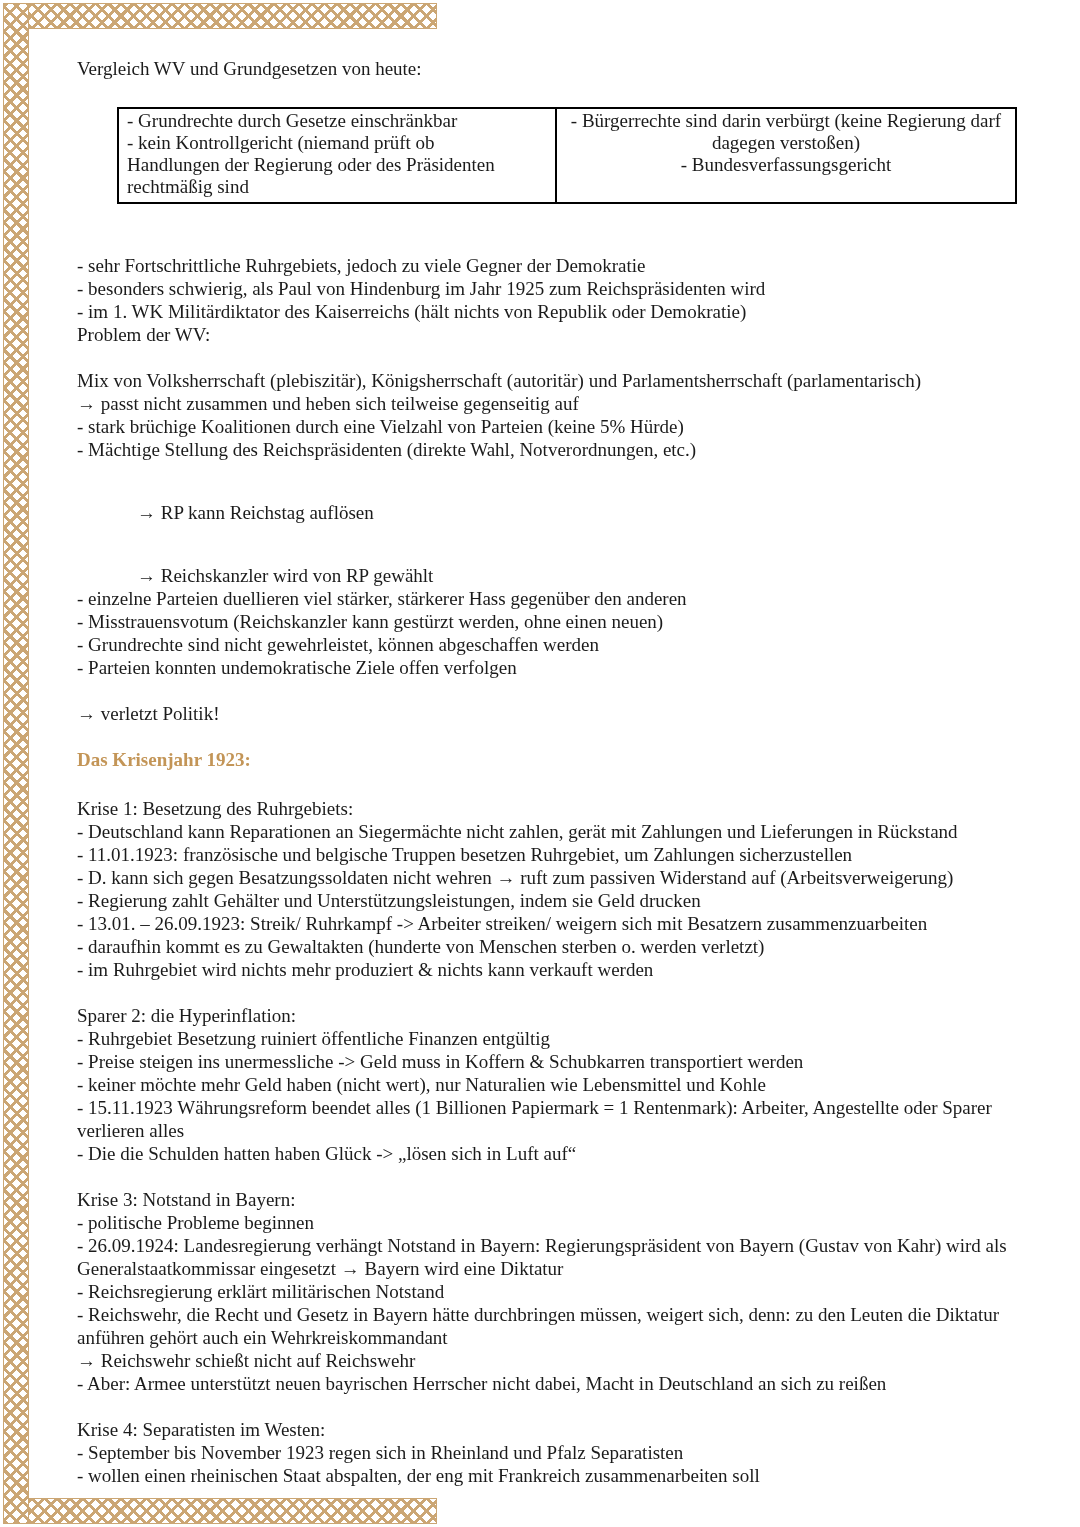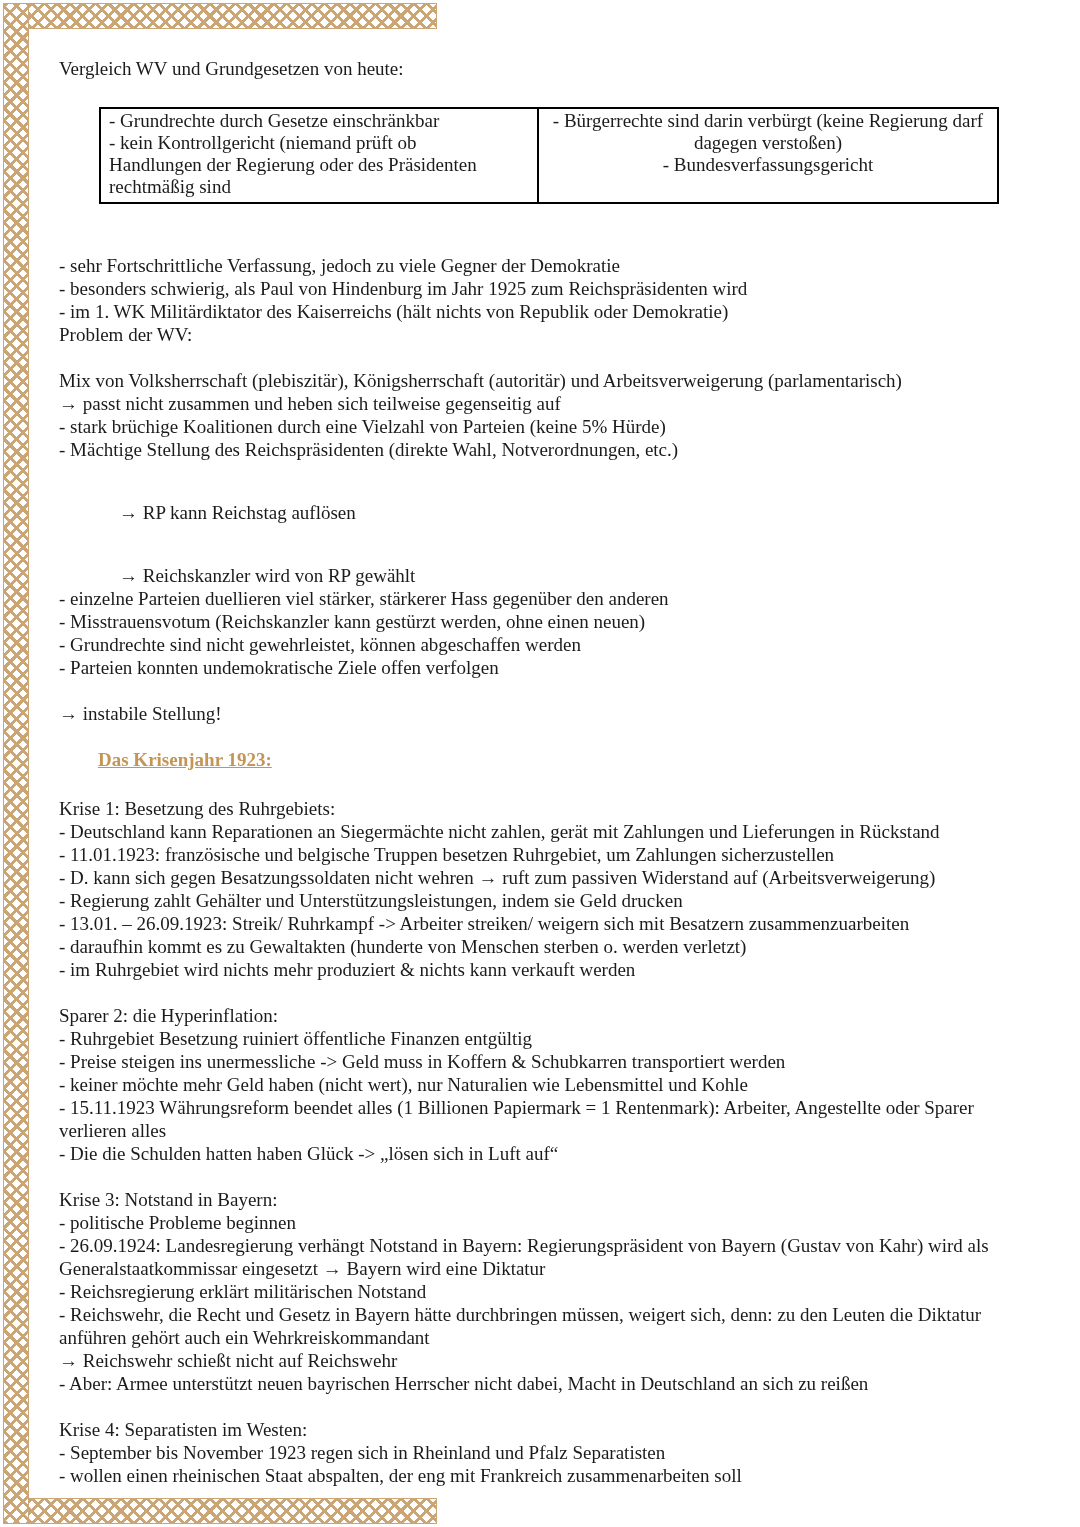--- a/index.html
+++ b/index.html
@@ -33,21 +33,21 @@
       repeating-linear-gradient(45deg,  var(--border-pattern-color, #cba674) 0 3px, transparent 3px 9px),
       repeating-linear-gradient(135deg, var(--border-pattern-color, #cba674) 0 3px, transparent 3px 9px);
     border: 1px solid var(--border-pattern-color, #cba674);
   }
   .deco-left   { left: 3px;  top: 3px;    width: 26px;  height: 1521px; }
   .deco-top    { left: 28px; top: 3px;    width: 409px; height: 26px; }
   .deco-bottom { left: 28px; top: 1498px; width: 409px; height: 26px; }
 
   .content {
     position: absolute;
-    left: 59px;
+    left: 77px;
     top: 57px;
     width: 955px;
     font-size: 19px;
     line-height: 23px;
   }
   .ln { min-height: 23px; }
   .indent { padding-left: 60px; margin-top: 40px; }
   .title-line { margin-bottom: 27px; }
 
   table.cmp {
@@ -65,23 +65,21 @@
     line-height: 22px;
     white-space: pre-line;
   }
   td.cell-left  { width: 438px; margin-top: 6px; }
   td.cell-right { width: 460px; text-align: center; }
 
   .block { margin-bottom: 23px; }
   .heading {
     color: var(--accent-color, #C39557);
     font-weight: bold;
-    text-decoration: underline;
     margin-bottom: 26px;
-    margin-left: 39px;
   }
 </style>
 </head>
 <body>
 
 <div class="page">
 
   <div class="deco deco-left"></div>
   <div class="deco deco-top"></div>
   <div class="deco deco-bottom"></div>
@@ -98,41 +96,41 @@
 Handlungen der Regierung oder des Präsidenten
 rechtmäßig sind</td>
         <td class="cell-right">- Bürgerrechte sind darin verbürgt (keine Regierung darf
 dagegen verstoßen)
 - Bundesverfassungsgericht</td>
       </tr>
     </tbody>
       </table>
 
     <div class="block">
-      <div class="ln">- sehr Fortschrittliche Verfassung, jedoch zu viele Gegner der Demokratie</div>
+      <div class="ln">- sehr Fortschrittliche Ruhrgebiets, jedoch zu viele Gegner der Demokratie</div>
       <div class="ln">- besonders schwierig, als Paul von Hindenburg im Jahr 1925 zum Reichspräsidenten wird</div>
       <div class="ln">- im 1. WK Militärdiktator des Kaiserreichs (hält nichts von Republik oder Demokratie)</div>
       <div class="ln">Problem der WV:</div>
     </div>
 
     <div class="block">
-      <div class="ln">Mix von Volksherrschaft (plebiszitär), Königsherrschaft (autoritär) und Arbeitsverweigerung (parlamentarisch)</div>
+      <div class="ln">Mix von Volksherrschaft (plebiszitär), Königsherrschaft (autoritär) und Parlamentsherrschaft (parlamentarisch)</div>
       <div class="ln">→ passt nicht zusammen und heben sich teilweise gegenseitig auf</div>
       <div class="ln">- stark brüchige Koalitionen durch eine Vielzahl von Parteien (keine 5% Hürde)</div>
       <div class="ln">- Mächtige Stellung des Reichspräsidenten (direkte Wahl, Notverordnungen, etc.)</div>
       <div class="ln indent">→ RP kann Reichstag auflösen</div>
       <div class="ln indent">→ Reichskanzler wird von RP gewählt</div>
       <div class="ln">- einzelne Parteien duellieren viel stärker, stärkerer Hass gegenüber den anderen</div>
       <div class="ln">- Misstrauensvotum (Reichskanzler kann gestürzt werden, ohne einen neuen)</div>
       <div class="ln">- Grundrechte sind nicht gewehrleistet, können abgeschaffen werden</div>
       <div class="ln">- Parteien konnten undemokratische Ziele offen verfolgen</div>
     </div>
 
     <div class="block">
-      <div class="ln">→ instabile Stellung!</div>
+      <div class="ln">→ verletzt Politik!</div>
     </div>
 
     <div class="ln heading">Das Krisenjahr 1923:</div>
 
     <div class="block">
       <div class="ln">Krise 1: Besetzung des Ruhrgebiets:</div>
       <div class="ln">- Deutschland kann Reparationen an Siegermächte nicht zahlen, gerät mit Zahlungen und Lieferungen in Rückstand</div>
       <div class="ln">- 11.01.1923: französische und belgische Truppen besetzen Ruhrgebiet, um Zahlungen sicherzustellen</div>
       <div class="ln">- D. kann sich gegen Besatzungssoldaten nicht wehren → ruft zum passiven Widerstand auf (Arbeitsverweigerung)</div>
       <div class="ln">- Regierung zahlt Gehälter und Unterstützungsleistungen, indem sie Geld drucken</div>

